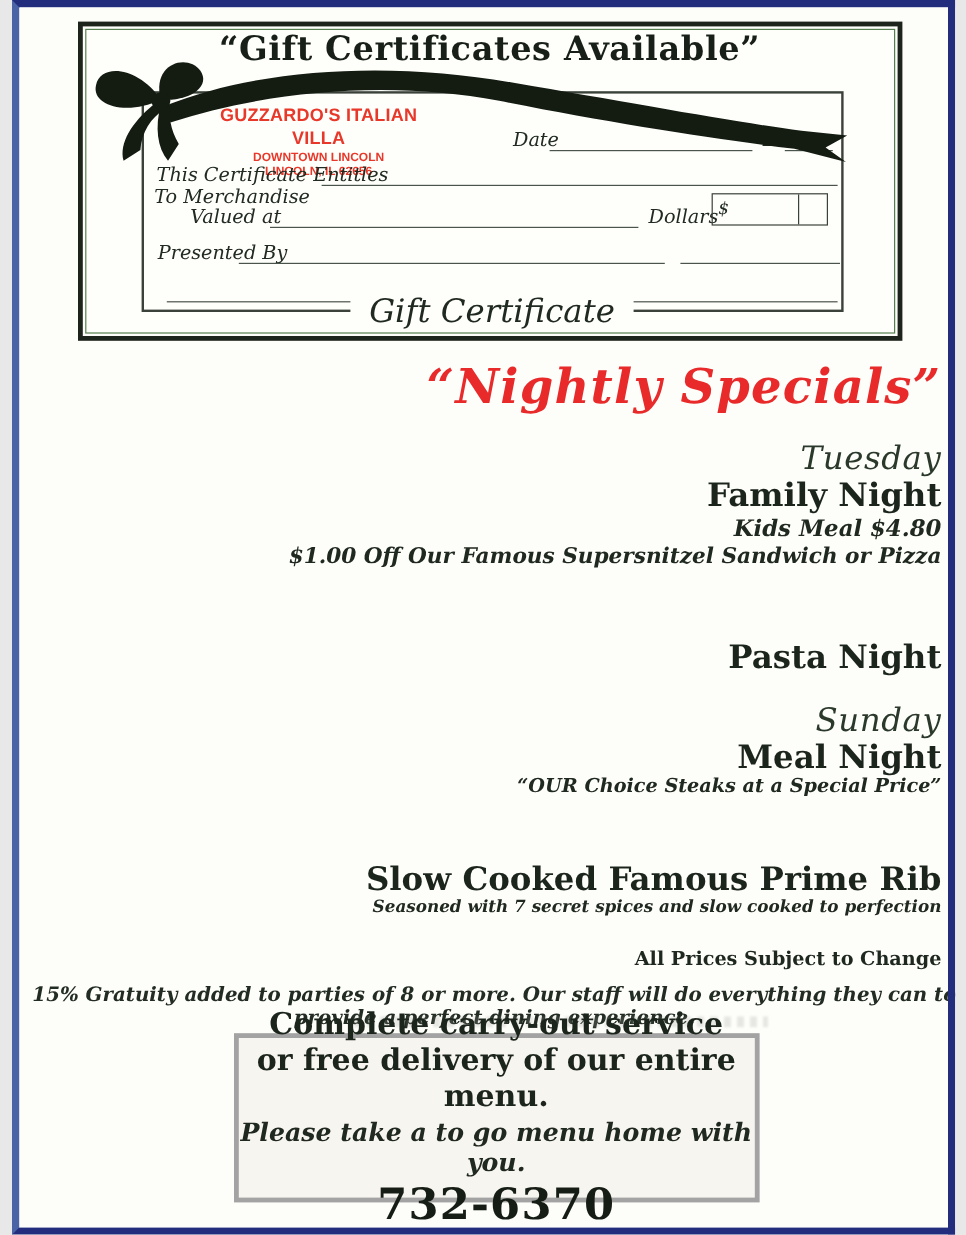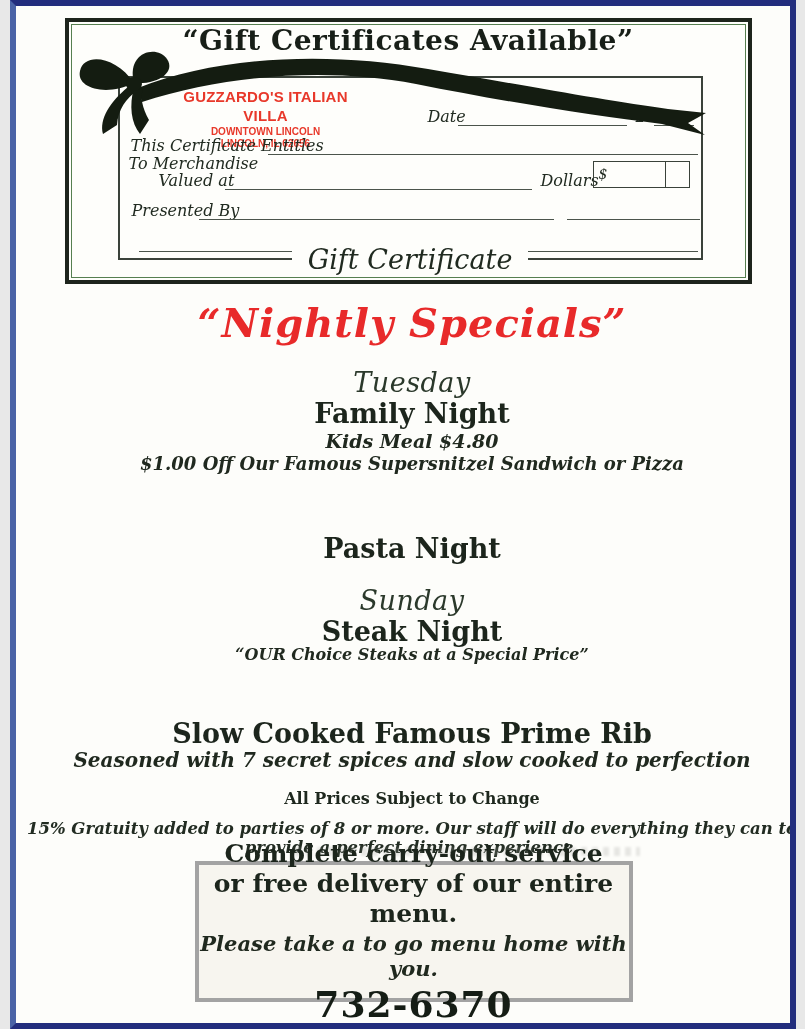--- a/index.html
+++ b/index.html
@@ -4,21 +4,21 @@
 <style>
   html,body{margin:0;padding:0;background:#e8e8e8;}
   .page{
     position:relative;width:786px;height:1029px;margin:0 auto;
     background:#fdfdfa;overflow:hidden;
     font-family:"DejaVu Serif","Liberation Serif",serif;
     color:#212b21;
   }
   .frame{position:absolute;inset:0;border:6px solid #222d7d;border-left-color:#4a63a6;pointer-events:none;z-index:50;}
   .abs{position:absolute;}
-  .ctr{left:30px;width:745px;text-align:center;}
+  .ctr{left:30px;width:745px;text-align:right;}
 
   
   .cert-outer{
     left:55px;top:18px;width:687px;height:266px;
     border:4px solid #1d241c;outline:1px solid #567f50;outline-offset:-7px;
     background:#fefefb;box-sizing:border-box;
   }
   .cert-banner{left:55px;top:24px;width:687px;text-align:center;
     font-size:28px;font-weight:bold;letter-spacing:.5px;color:#181f18;}
   .cert-inner{
@@ -129,25 +129,25 @@
   <div class="abs ctr sp-title">“Nightly Specials”</div>
 
   <div class="abs ctr headline" style="top:398px;">Family Night</div>
   <div class="abs ctr day" style="top:367px;">Tuesday</div>
   <div class="abs ctr detail" style="top:430px;font-size:19px;">Kids Meal $4.80</div>
   <div class="abs ctr detail" style="top:453px;">$1.00 Off Our Famous Supersnitzel Sandwich or Pizza</div>
 
   <div class="abs ctr headline" style="top:533px;">Pasta Night</div>
 
   <div class="abs ctr day" style="top:585px;">Sunday</div>
-  <div class="abs ctr headline" style="top:616px;">Steak Night</div>
+  <div class="abs ctr headline" style="top:616px;">Meal Night</div>
   <div class="abs ctr detail" style="top:645px;font-size:16px;">“OUR Choice Steaks at a Special Price”</div>
 
   <div class="abs ctr headline" style="top:718px;">Slow Cooked Famous Prime Rib</div>
-  <div class="abs ctr detail" style="top:748px;font-size:20px;">Seasoned with 7 secret spices and slow cooked to perfection</div>
+  <div class="abs ctr detail" style="top:748px;font-size:14px;">Seasoned with 7 secret spices and slow cooked to perfection</div>
 
   <div class="abs ctr notice">All Prices Subject to Change</div>
   <div class="abs gratuity">15% Gratuity added to parties of 8 or more. Our staff will do everything they can to provide a perfect dining experience.</div>
 
   <div class="abs ghost"></div>
 
   <div class="abs carry">
     <div class="c1">Complete carry-out service</div>
     <div class="c1">or free delivery of our entire menu.</div>
     <div class="c3">Please take a to go menu home with you.</div>

